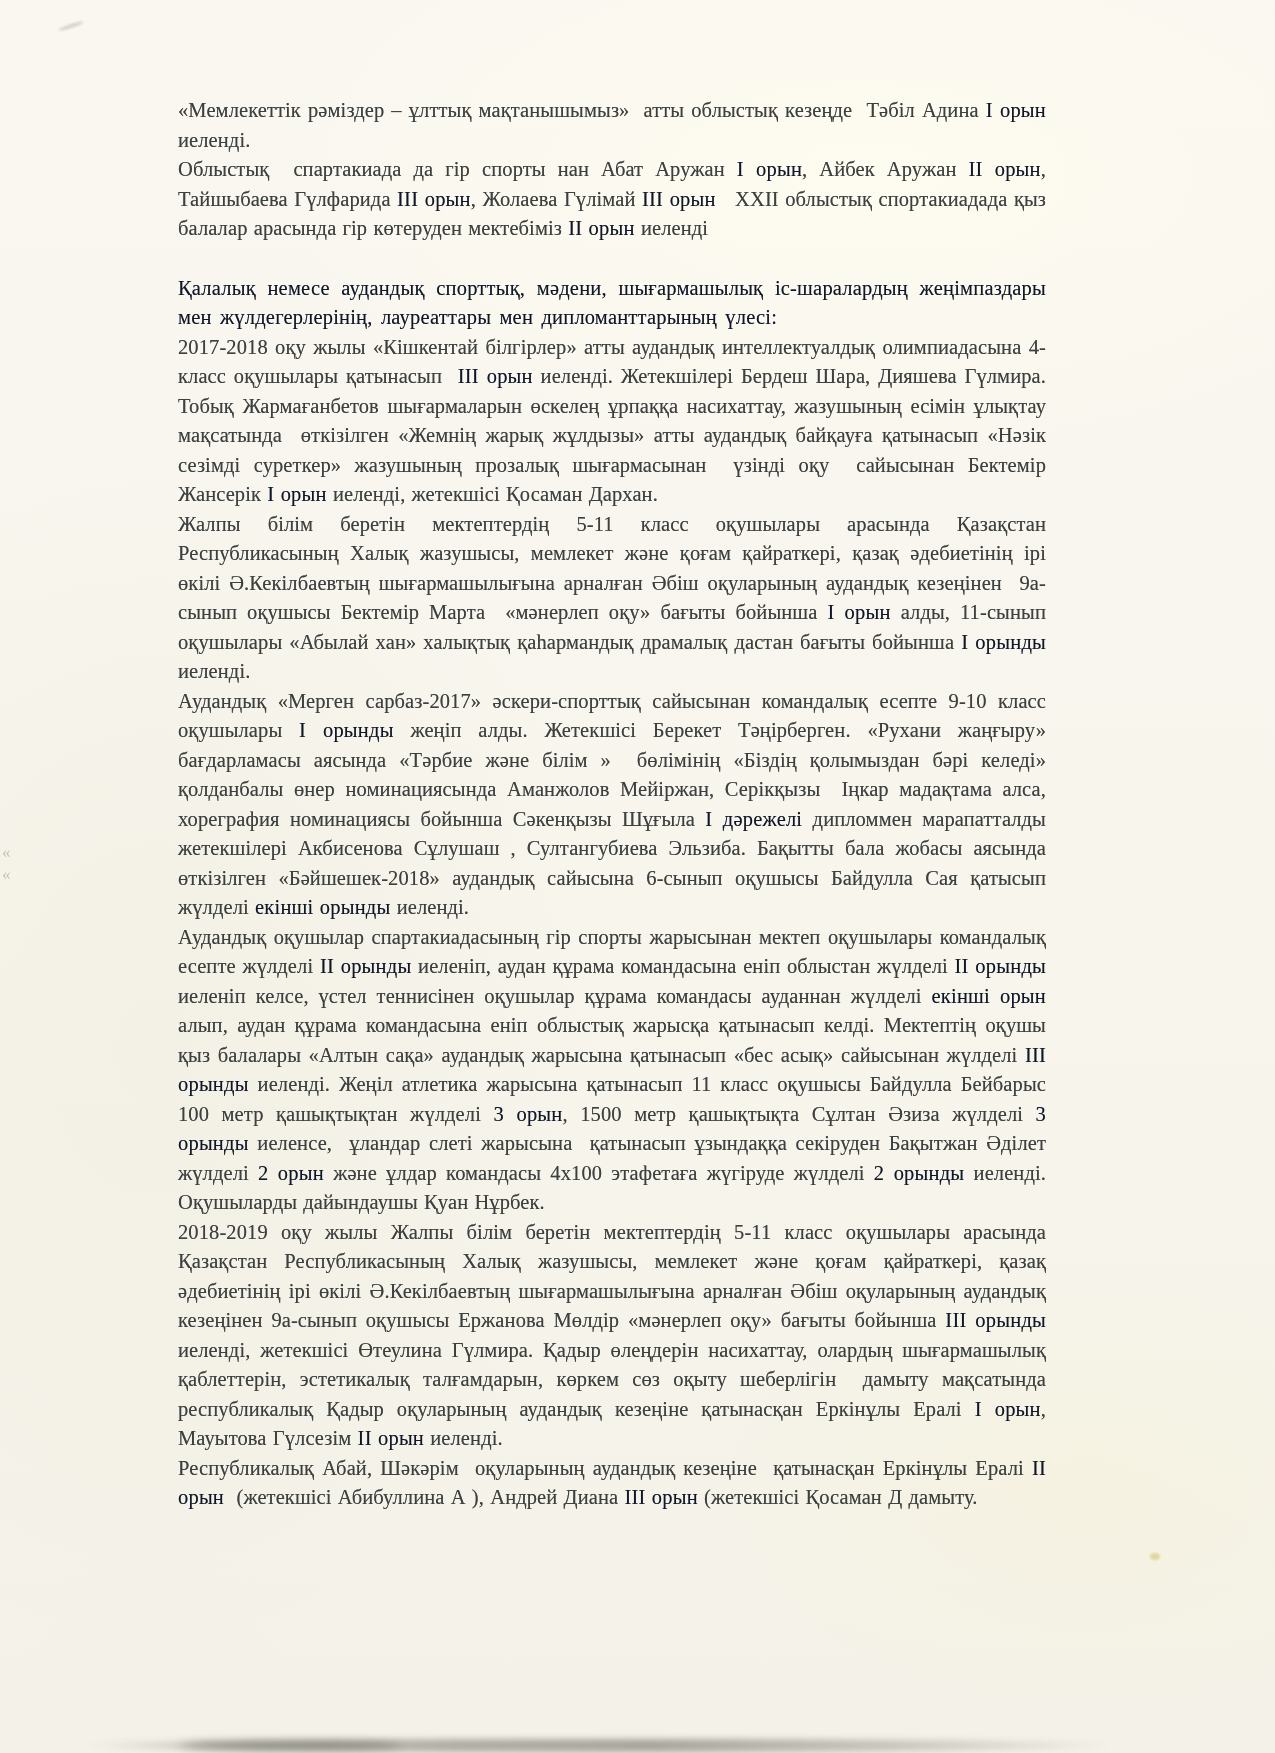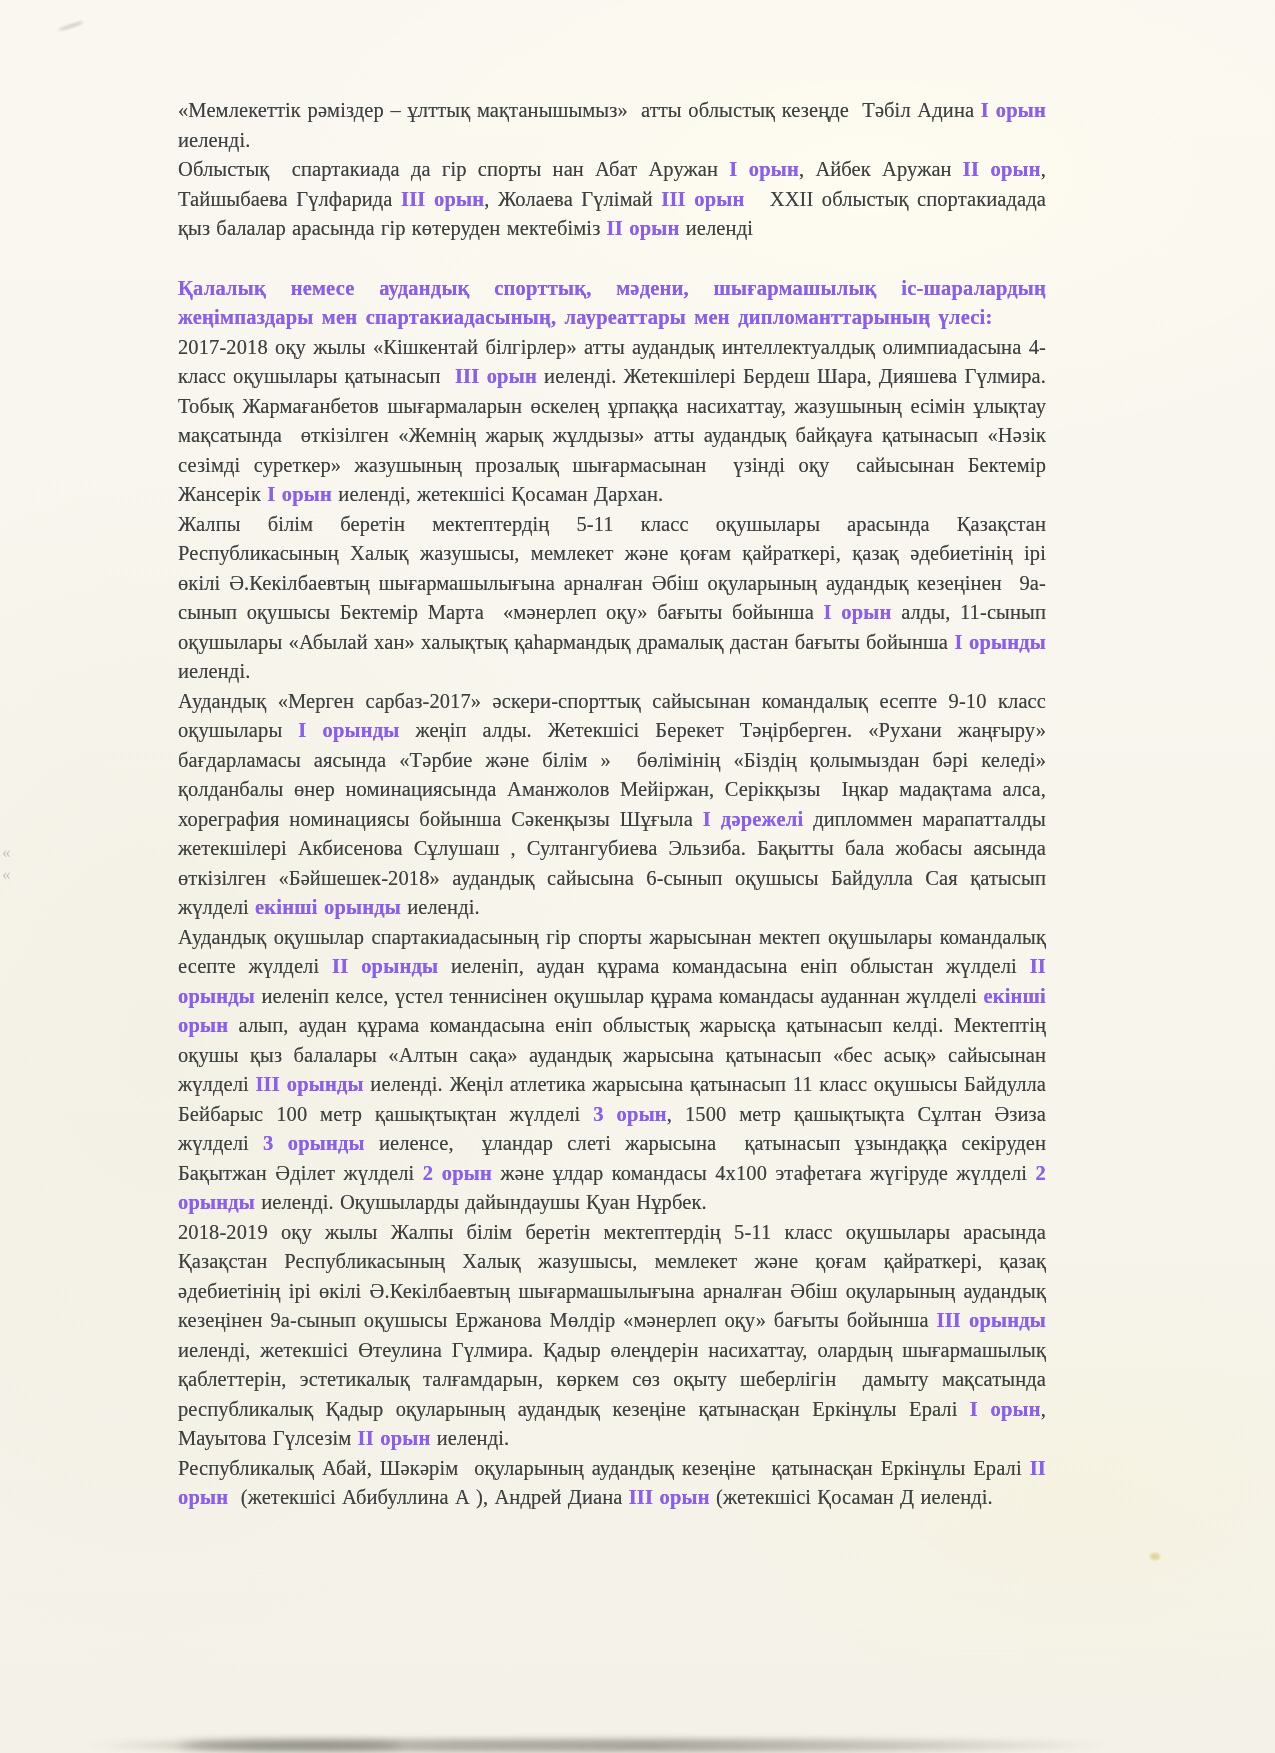--- a/index.html
+++ b/index.html
@@ -32,22 +32,22 @@
     font-size: 20.5px;
     line-height: 29.5px;
     color: #3c403f;
     text-align: justify;
     letter-spacing: 0.1px;
     text-shadow: 0 0 0.6px rgba(58,64,64,0.55);
     word-spacing: 1px;
   }
   .para { margin: 0; }
   .para .bold {
-    font-weight: bold;
-    color: #8b5cf6;
+    font-weight: normal;
+    color: #0f172a;
     letter-spacing: 0.2px;
     margin-top: 36px;
   }
   .para.heading {
     font-weight: bold;
     color: #31373a;
     word-spacing: 3px;
   }
   .para.gap-before { margin-top: 30px; }
 
@@ -111,27 +111,27 @@
   }
 </style>
 </head>
 <body>
 
 <div class="page">
   <div class="scan-bg"></div>
   <div class="page-text">
       <p class="para"><span class="reg">«Мемлекеттік рәміздер – ұлттық мақтанышымыз»&nbsp; атты облыстық кезеңде&nbsp; Тәбіл Адина </span><span class="bold">I орын</span><span class="reg"> иеленді.</span></p>
       <p class="para"><span class="reg">Облыстық&nbsp; спартакиада да гір спорты нан Абат Аружан </span><span class="bold">I орын</span><span class="reg">, Айбек Аружан </span><span class="bold">II орын</span><span class="reg">, Тайшыбаева Гүлфарида </span><span class="bold">III орын</span><span class="reg">, Жолаева Гүлімай </span><span class="bold">III орын</span><span class="reg">&nbsp;&nbsp; XXII облыстық спортакиадада қыз балалар арасында гір көтеруден мектебіміз </span><span class="bold">II орын</span><span class="reg"> иеленді</span></p>
-      <p class="para heading gap-before"><span class="bold">Қалалық немесе аудандық спорттық, мәдени, шығармашылық іс-шаралардың жеңімпаздары мен спартакиадасының, лауреаттары мен дипломанттарының үлесі:</span></p>
+      <p class="para heading gap-before"><span class="bold">Қалалық немесе аудандық спорттық, мәдени, шығармашылық іс-шаралардың жеңімпаздары мен жүлдегерлерінің, лауреаттары мен дипломанттарының үлесі:</span></p>
       <p class="para"><span class="reg">2017-2018 оқу жылы «Кішкентай білгірлер» атты аудандық интеллектуалдық олимпиадасына 4-класс оқушылары қатынасып&nbsp; </span><span class="bold">III орын</span><span class="reg"> иеленді. Жетекшілері Бердеш Шара, Дияшева Гүлмира. Тобық Жармағанбетов шығармаларын өскелең ұрпаққа насихаттау, жазушының есімін ұлықтау мақсатында&nbsp; өткізілген «Жемнің жарық жұлдызы» атты аудандық байқауға қатынасып «Нәзік сезімді суреткер» жазушының прозалық шығармасынан&nbsp; үзінді оқу&nbsp; сайысынан Бектемір Жансерік </span><span class="bold">I орын</span><span class="reg"> иеленді, жетекшісі Қосаман Дархан.</span></p>
       <p class="para"><span class="reg">Жалпы білім беретін мектептердің 5-11 класс оқушылары арасында Қазақстан Республикасының Халық жазушысы, мемлекет және қоғам қайраткері, қазақ әдебиетінің ірі өкілі Ә.Кекілбаевтың шығармашылығына арналған Әбіш оқуларының аудандық кезеңінен&nbsp; 9а-сынып оқушысы Бектемір Марта&nbsp; «мәнерлеп оқу» бағыты бойынша </span><span class="bold">I орын</span><span class="reg"> алды, 11-сынып оқушылары «Абылай хан» халықтық қаһармандық драмалық дастан бағыты бойынша </span><span class="bold">I орынды</span><span class="reg"> иеленді.</span></p>
       <p class="para"><span class="reg">Аудандық «Мерген сарбаз-2017» әскери-спорттық сайысынан командалық есепте 9-10 класс оқушылары </span><span class="bold">I орынды</span><span class="reg"> жеңіп алды. Жетекшісі Берекет Тәңірберген. «Рухани жаңғыру» бағдарламасы аясында «Тәрбие және білім »&nbsp; бөлімінің «Біздің қолымыздан бәрі келеді» қолданбалы өнер номинациясында Аманжолов Мейіржан, Серікқызы&nbsp; Іңкар мадақтама алса, хореграфия номинациясы бойынша Сәкенқызы Шұғыла </span><span class="bold">I дәрежелі</span><span class="reg"> дипломмен марапатталды жетекшілері Акбисенова Сұлушаш , Султангубиева Эльзиба. Бақытты бала жобасы аясында өткізілген «Бәйшешек-2018» аудандық сайысына 6-сынып оқушысы Байдулла Сая қатысып жүлделі </span><span class="bold">екінші орынды</span><span class="reg"> иеленді.</span></p>
       <p class="para"><span class="reg">Аудандық оқушылар спартакиадасының гір спорты жарысынан мектеп оқушылары командалық есепте жүлделі </span><span class="bold">II орынды</span><span class="reg"> иеленіп, аудан құрама командасына еніп облыстан жүлделі </span><span class="bold">II орынды</span><span class="reg"> иеленіп келсе, үстел теннисінен оқушылар құрама командасы ауданнан жүлделі </span><span class="bold">екінші орын</span><span class="reg"> алып, аудан құрама командасына еніп облыстық жарысқа қатынасып келді. Мектептің оқушы қыз балалары «Алтын сақа» аудандық жарысына қатынасып «бес асық» сайысынан жүлделі </span><span class="bold">III орынды</span><span class="reg"> иеленді. Жеңіл атлетика жарысына қатынасып 11 класс оқушысы Байдулла Бейбарыс 100 метр қашықтықтан жүлделі </span><span class="bold">3 орын</span><span class="reg">, 1500 метр қашықтықта Сұлтан Әзиза жүлделі </span><span class="bold">3 орынды</span><span class="reg"> иеленсе,&nbsp; ұландар слеті жарысына&nbsp; қатынасып ұзындаққа секіруден Бақытжан Әділет жүлделі </span><span class="bold">2 орын</span><span class="reg"> және ұлдар командасы 4х100 этафетаға жүгіруде жүлделі </span><span class="bold">2 орынды</span><span class="reg"> иеленді. Оқушыларды дайындаушы Қуан Нұрбек.</span></p>
       <p class="para"><span class="reg">2018-2019 оқу жылы Жалпы білім беретін мектептердің 5-11 класс оқушылары арасында Қазақстан Республикасының Халық жазушысы, мемлекет және қоғам қайраткері, қазақ әдебиетінің ірі өкілі Ә.Кекілбаевтың шығармашылығына арналған Әбіш оқуларының аудандық кезеңінен 9а-сынып оқушысы Ержанова Мөлдір «мәнерлеп оқу» бағыты бойынша </span><span class="bold">III орынды</span><span class="reg"> иеленді, жетекшісі Өтеулина Гүлмира. Қадыр өлеңдерін насихаттау, олардың шығармашылық қаблеттерін, эстетикалық талғамдарын, көркем сөз оқыту шеберлігін&nbsp; дамыту мақсатында республикалық Қадыр оқуларының аудандық кезеңіне қатынасқан Еркінұлы Ералі </span><span class="bold">I орын</span><span class="reg">, Мауытова Гүлсезім </span><span class="bold">II орын</span><span class="reg"> иеленді.</span></p>
-      <p class="para"><span class="reg">Республикалық Абай, Шәкәрім&nbsp; оқуларының аудандық кезеңіне&nbsp; қатынасқан Еркінұлы Ералі </span><span class="bold">II орын</span><span class="reg">&nbsp; (жетекшісі Абибуллина А ), Андрей Диана </span><span class="bold">III орын</span><span class="reg"> (жетекшісі Қосаман Д иеленді.</span></p>
+      <p class="para"><span class="reg">Республикалық Абай, Шәкәрім&nbsp; оқуларының аудандық кезеңіне&nbsp; қатынасқан Еркінұлы Ералі </span><span class="bold">II орын</span><span class="reg">&nbsp; (жетекшісі Абибуллина А ), Андрей Диана </span><span class="bold">III орын</span><span class="reg"> (жетекшісі Қосаман Д дамыту.</span></p>
     </div>
   <div class="artifact top-mark"></div>
   <div class="artifact left-mark" style="white-space:pre;">«
 «</div>
   <div class="artifact bottom-band"></div>
   <div class="artifact corner-smudge"></div>
   <div class="artifact speck"></div>
 </div>
 
 </body></html>

